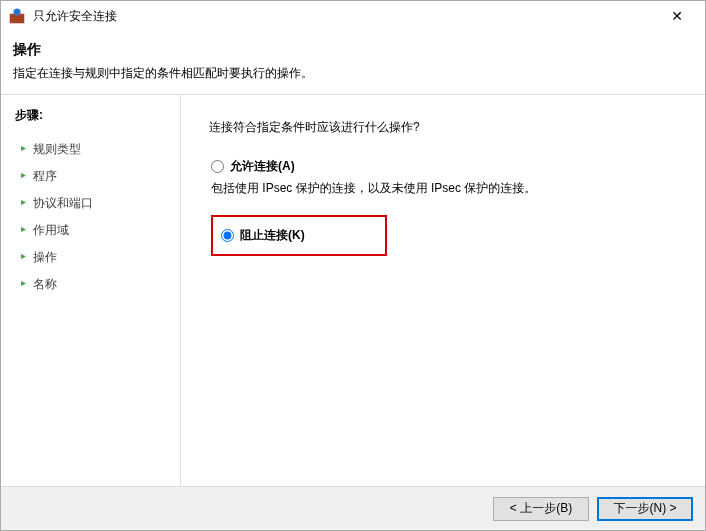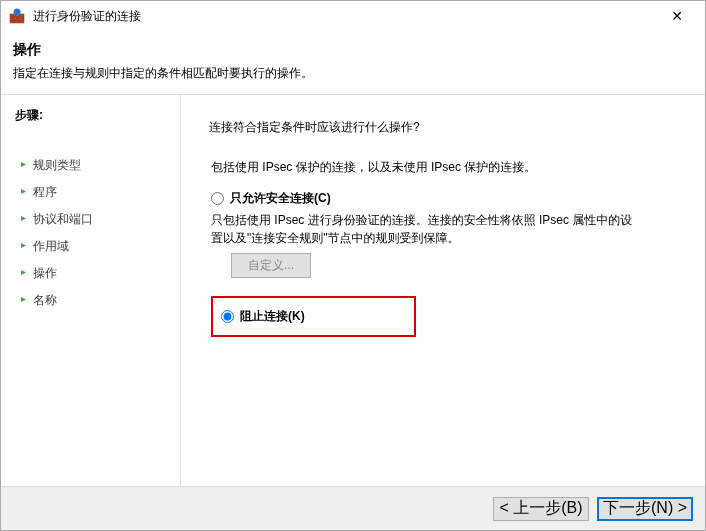--- a/index.html
+++ b/index.html
@@ -69,21 +69,21 @@
       height: calc(100% - 30px - 62px - 1px - 44px);
     }
     .sidebar {
       width: 180px;
       padding: 12px 14px;
       border-right: 1px solid #e3e3e3;
     }
     .sidebar-title {
       font-weight: bold;
       color: #000;
-      margin-bottom: 28px;
+      margin-bottom: 12px;
     }
     .sidebar-item {
       color: #404040;
       padding: 5px 0 5px 18px;
       cursor: pointer;
       position: relative;
     }
     .sidebar-item.active {
       font-weight: normal;
     }
@@ -133,21 +133,21 @@
       padding: 3px 16px;
       border: 1px solid #adadad;
       background: #e1e1e1;
       color: #888;
       margin-left: 20px;
       margin-top: 6px;
       cursor: default;
     }
     .highlight-box {
       border: 2px solid #d60000;
-      padding: 10px 109px 10px 8px;
+      padding: 10px 80px 10px 8px;
       display: inline-block;
       margin-top: 4px;
     }
     .footer {
       position: absolute;
       bottom: 0;
       left: 0;
       right: 0;
       height: 44px;
       display: flex;
@@ -157,21 +157,21 @@
       gap: 8px;
       background: #f0f0f0;
       border-top: 1px solid #ddd;
     }
     .wiz-btn {
       min-width: 96px;
       height: 24px;
       border: 1px solid #adadad;
       background: #e1e1e1;
       color: #000;
-      font-size: 16px;
+      font-size: 12px;
       font-family: inherit;
       cursor: pointer;
       display: inline-flex;
       align-items: center;
       justify-content: center;
     }
     .wiz-btn.primary {
       border: 2px solid #0078d7;
       background: #e1e1e1;
     }
@@ -187,21 +187,21 @@
       <line x1="1" y1="12" x2="15" y2="12" stroke="#8a371f" stroke-width="0.6"></line>
       <line x1="5" y1="6" x2="5" y2="9" stroke="#8a371f" stroke-width="0.6"></line>
       <line x1="10" y1="6" x2="10" y2="9" stroke="#8a371f" stroke-width="0.6"></line>
       <line x1="8" y1="9" x2="8" y2="12" stroke="#8a371f" stroke-width="0.6"></line>
       <line x1="5" y1="12" x2="5" y2="15" stroke="#8a371f" stroke-width="0.6"></line>
       <line x1="10" y1="12" x2="10" y2="15" stroke="#8a371f" stroke-width="0.6"></line>
       <circle cx="8" cy="4" r="3.6" fill="#2e7cd6"></circle>
       <path d="M8 1.2 L8 6.8 M5.2 4 L10.8 4" stroke="#1a5fb0" stroke-width="0.6"></path>
     </svg>
   </span>
-  <span class="title-text">进行身份验证的连接</span>
+  <span class="title-text">只允许安全连接</span>
   <div class="close-btn">
     <span>✕</span>
   </div>
 </div>
 
 <div class="header-section">
   <div class="header-title">操作</div>
   <div class="header-desc">指定在连接与规则中指定的条件相匹配时要执行的操作。</div>
 </div>
 
@@ -217,31 +217,27 @@
     <div class="sidebar-item active"><span>操作</span></div>
     <div class="sidebar-item"><span>名称</span></div>
   </div>
 
   <div class="main-panel">
     <div class="question">连接符合指定条件时应该进行什么操作?</div>
 
     <div class="radio-group">
 
       <div class="radio-item">
+        <label class="radio-row">
+          <input type="radio" name="action" style="">
+          <span class="radio-label">允许连接(A)</span>
+        </label>
         <div class="radio-desc">包括使用 IPsec 保护的连接，以及未使用 IPsec 保护的连接。</div>
       </div>
 
-      <div class="radio-item">
-        <label class="radio-row">
-          <input type="radio" name="action" style="">
-          <span class="radio-label">只允许安全连接(C)</span>
-        </label>
-        <div class="radio-desc">只包括使用 IPsec 进行身份验证的连接。连接的安全性将依照 IPsec 属性中的设置以及"连接安全规则"节点中的规则受到保障。</div>
-        <span class="custom-btn">自定义...</span>
-      </div>
 
       <div class="radio-item">
         <div class="highlight-box">
           <label class="radio-row">
             <input type="radio" name="action" checked="" style="">
             <span class="radio-label">阻止连接(K)</span>
           </label>
         </div>
       </div>
 

